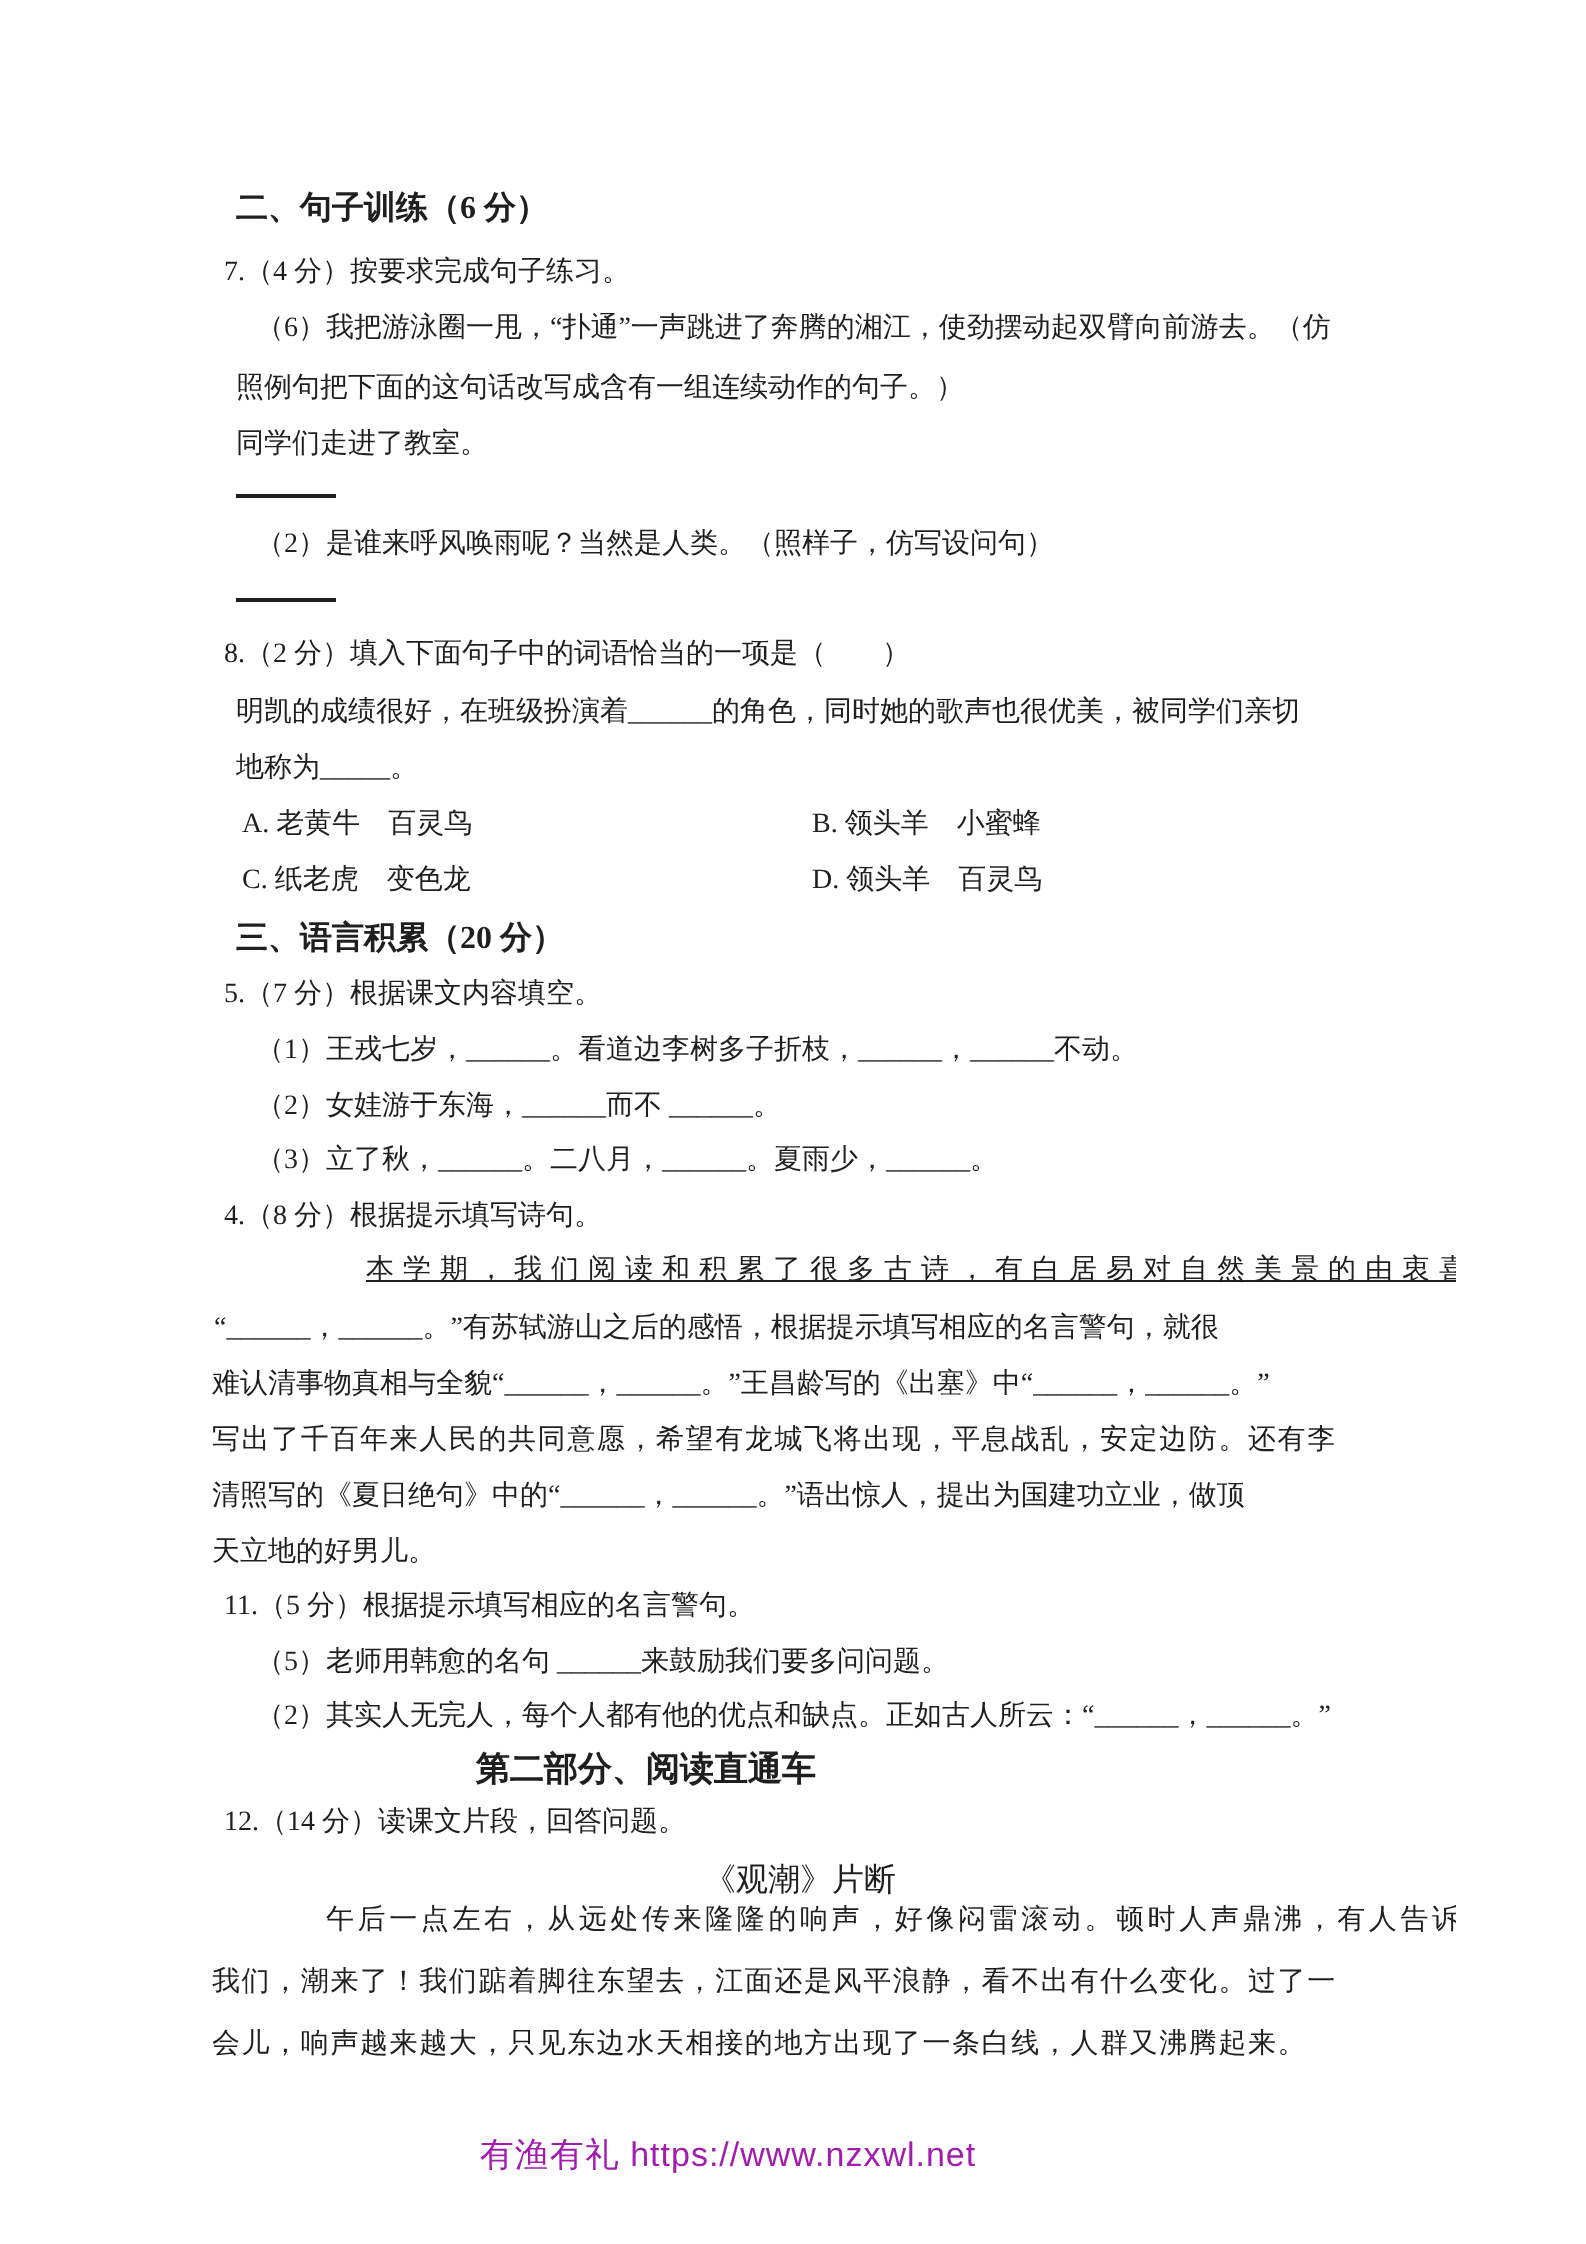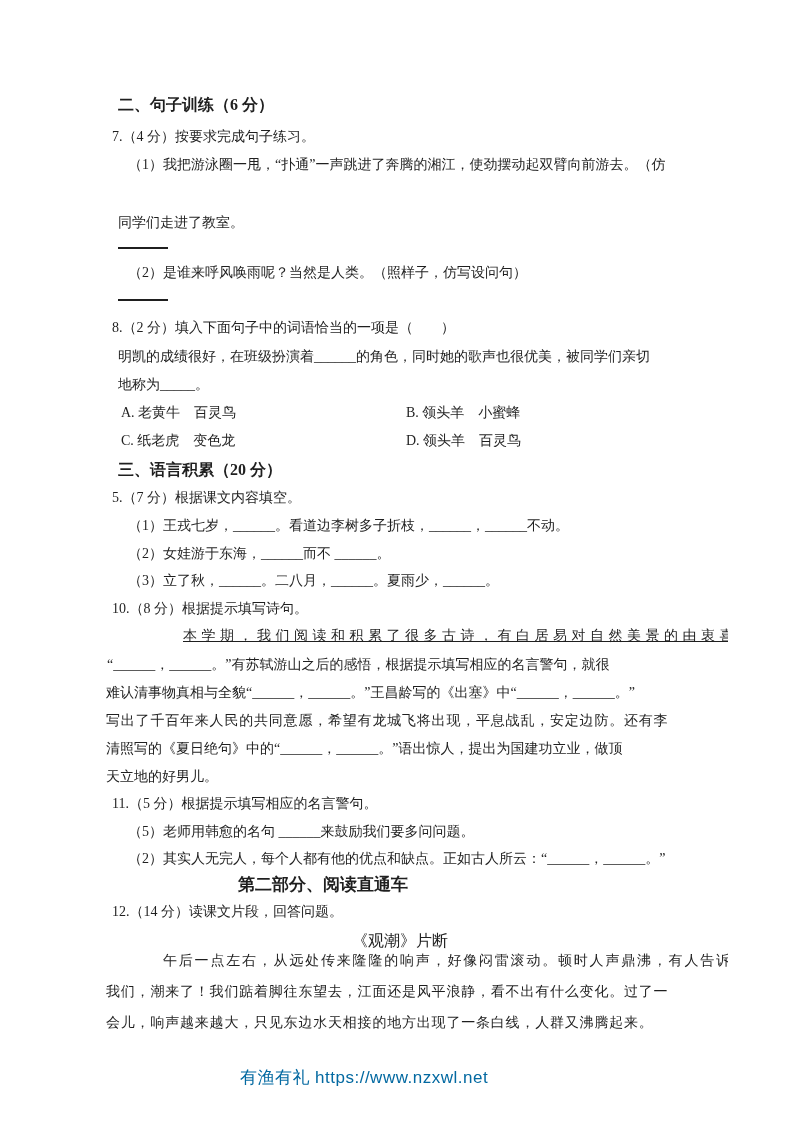--- a/index.html
+++ b/index.html
@@ -30,55 +30,56 @@
     height: 14px;
     border-bottom: 2px solid #1f1f1f;
   }
   .footer {
     position: absolute;
     left: 0;
     right: 0;
     top: 1066px;
     text-align: center;
     font-size: 17px;
-    color: #0369a1;
+    color: #a21caf;
     font-family: "Liberation Sans", "DejaVu Sans", sans-serif;
     letter-spacing: 0.5px;
   }
 </style>
 </head>
 <body>
 
 <div class="page">
 
   <div class="ln bold h16" style="left:118px; top:95px">二、句子训练（6 分）</div>
 
   <div class="ln" style="left:112px; top:129px">7.（4 分）按要求完成句子练习。</div>
-  <div class="ln" style="left:128px; top:157px">（1）我把游泳圈一甩，“扑通”一声跳进了奔腾的湘江，使劲摆动起双臂向前游去。（仿</div>
+  <div class="ln" style="left:128px; top:157px">（6）我把游泳圈一甩，“扑通”一声跳进了奔腾的湘江，使劲摆动起双臂向前游去。（仿</div>
+  <div class="ln" style="left:118px; top:187px">照例句把下面的这句话改写成含有一组连续动作的句子。）</div>
   <div class="ln" style="left:118px; top:215px">同学们走进了教室。</div>
   <div class="blank-line" style="left:118px; top:233px"></div>
   <div class="ln" style="left:128px; top:265px">（2）是谁来呼风唤雨呢？当然是人类。（照样子，仿写设问句）</div>
   <div class="blank-line" style="left:118px; top:285px"></div>
 
   <div class="ln" style="left:112px; top:320px">8.（2 分）填入下面句子中的词语恰当的一项是（　　）</div>
   <div class="ln" style="left:118px; top:349px">明凯的成绩很好，在班级扮演着______的角色，同时她的歌声也很优美，被同学们亲切</div>
   <div class="ln" style="left:118px; top:377px">地称为_____。</div>
   <div class="ln" style="left:121px; top:405px">A. 老黄牛　百灵鸟</div>
   <div class="ln" style="left:406px; top:405px">B. 领头羊　小蜜蜂</div>
   <div class="ln" style="left:121px; top:433px">C. 纸老虎　变色龙</div>
   <div class="ln" style="left:406px; top:433px">D. 领头羊　百灵鸟</div>
 
   <div class="ln bold h16" style="left:118px; top:460px">三、语言积累（20 分）</div>
 
   <div class="ln" style="left:112px; top:490px">5.（7 分）根据课文内容填空。</div>
   <div class="ln" style="left:128px; top:518px">（1）王戎七岁，______。看道边李树多子折枝，______，______不动。</div>
   <div class="ln" style="left:128px; top:546px">（2）女娃游于东海，______而不 ______。</div>
   <div class="ln" style="left:128px; top:573px">（3）立了秋，______。二八月，______。夏雨少，______。</div>
 
-  <div class="ln" style="left:112px; top:601px">10.（8 分）根据提示填写诗句。</div>
+  <div class="ln" style="left:112px; top:601px">4.（8 分）根据提示填写诗句。</div>
   <div class="ln ls-wide" style="left:183px; top:628px">本学期，我们阅读和积累了很多古诗，有白居易对自然美景的由衷喜爱</div>
   <div class="ln" style="left:107px; top:657px">“______，______。”有苏轼游山之后的感悟，根据提示填写相应的名言警句，就很</div>
   <div class="ln" style="left:106px; top:685px">难认清事物真相与全貌“______，______。”王昌龄写的《出塞》中“______，______。”</div>
   <div class="ln ls-sm" style="left:106px; top:713px">写出了千百年来人民的共同意愿，希望有龙城飞将出现，平息战乱，安定边防。还有李</div>
   <div class="ln" style="left:106px; top:741px">清照写的《夏日绝句》中的“______，______。”语出惊人，提出为国建功立业，做顶</div>
   <div class="ln" style="left:106px; top:769px">天立地的好男儿。</div>
 
   <div class="ln" style="left:112px; top:796px">11.（5 分）根据提示填写相应的名言警句。</div>
   <div class="ln" style="left:128px; top:824px">（5）老师用韩愈的名句 ______来鼓励我们要多问问题。</div>
   <div class="ln" style="left:128px; top:851px">（2）其实人无完人，每个人都有他的优点和缺点。正如古人所云：“______，______。”</div>

